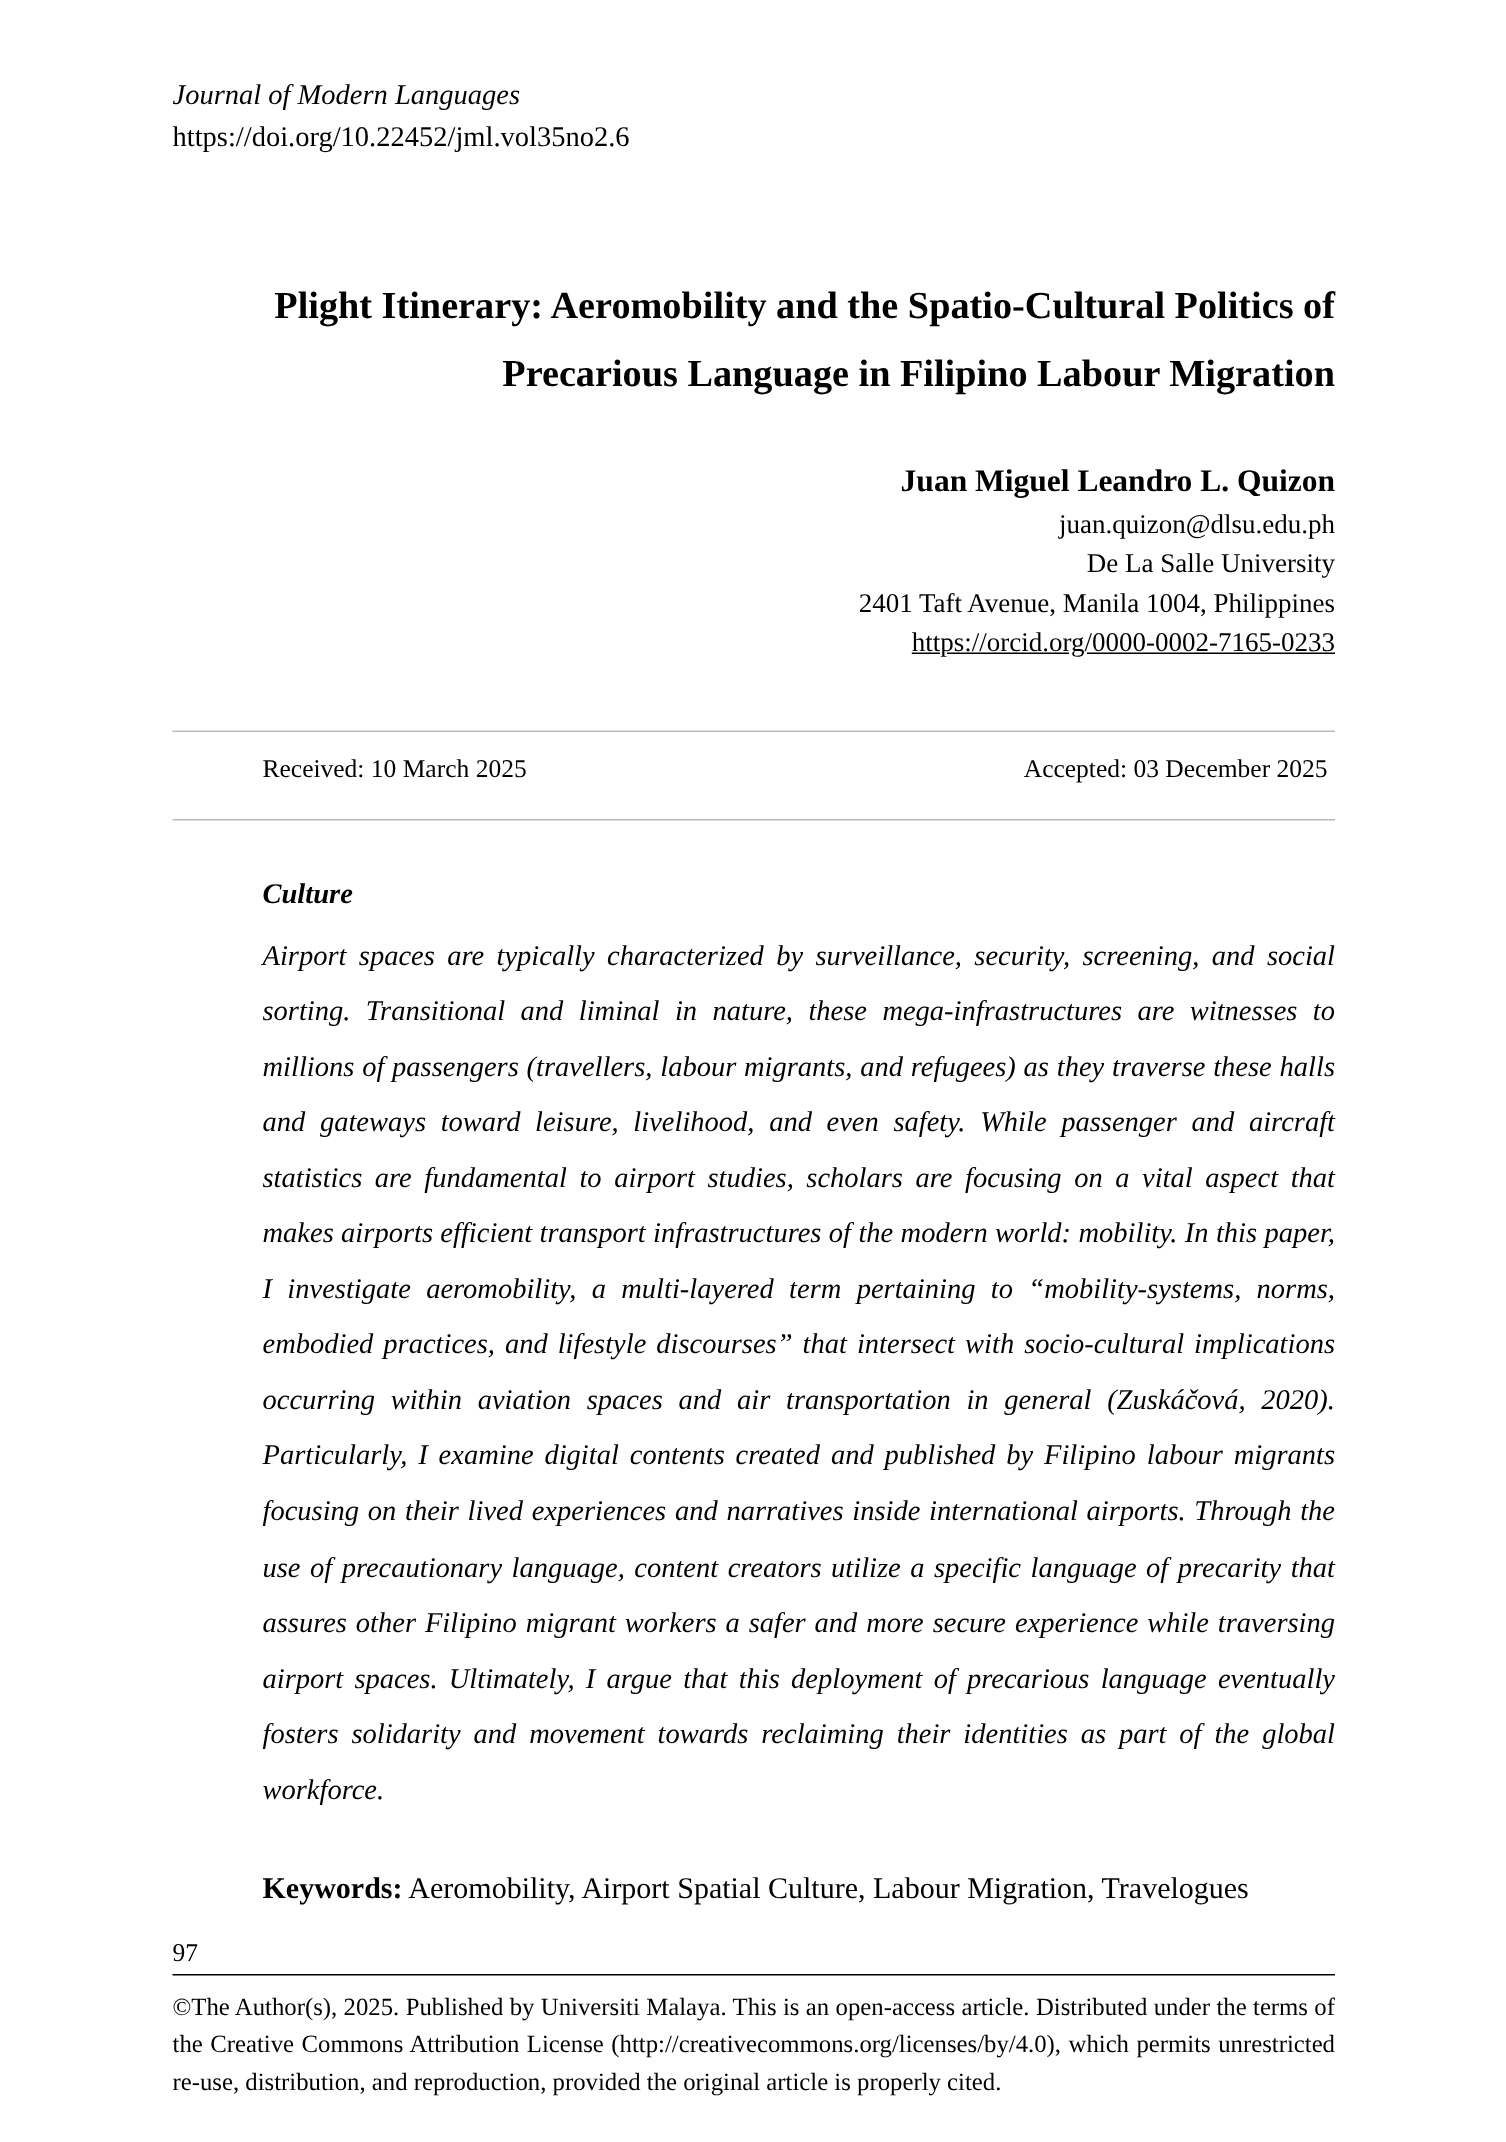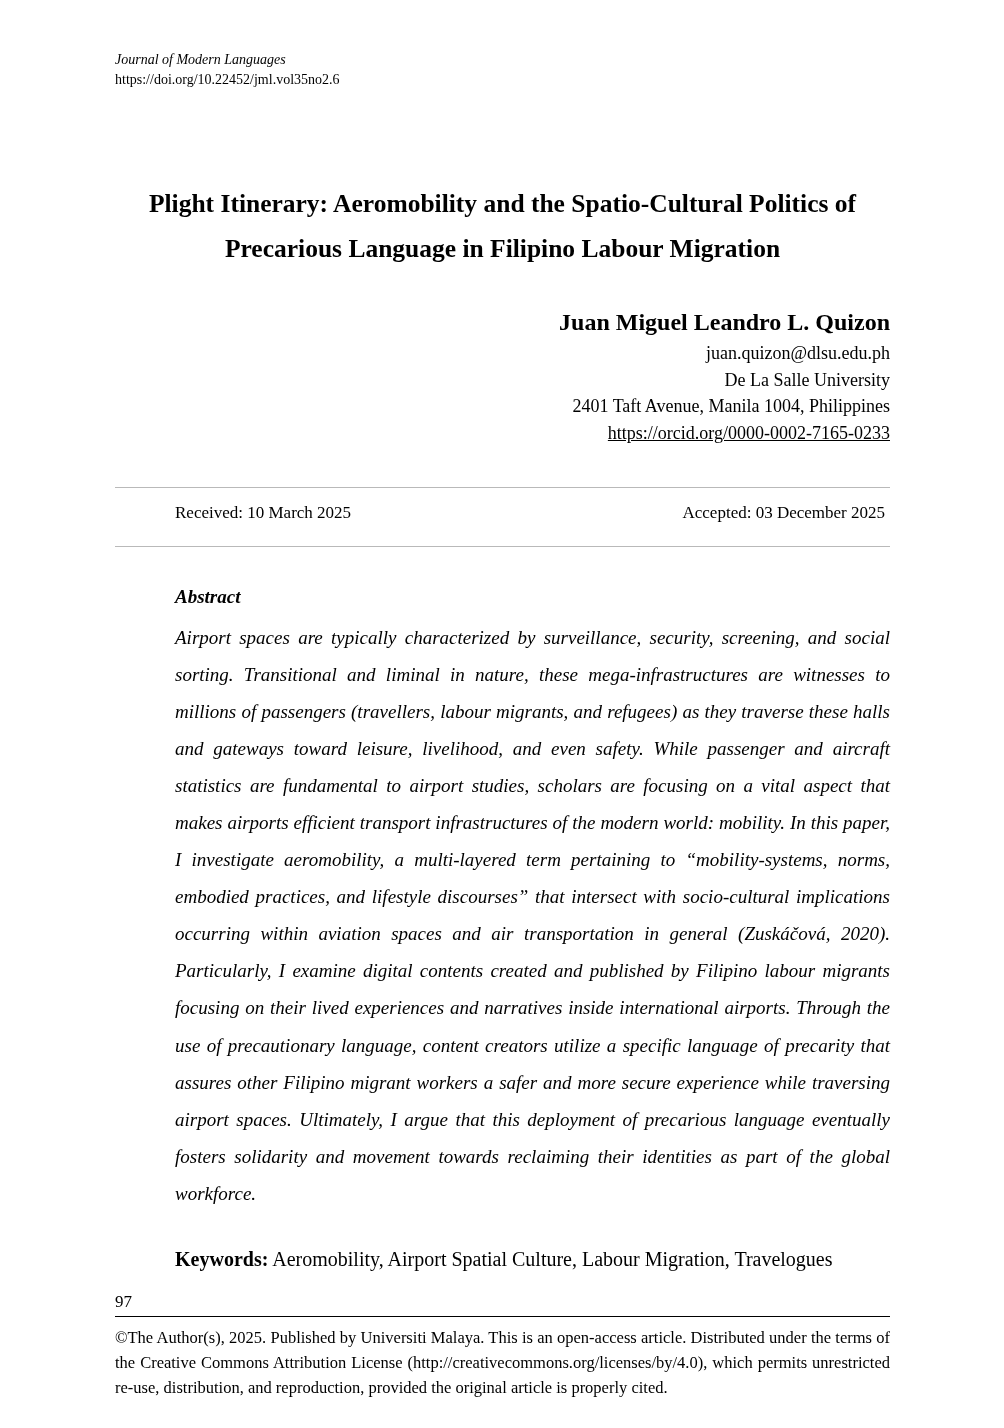--- a/index.html
+++ b/index.html
@@ -18,51 +18,51 @@
     position: relative;
     width: 1004px;
     height: 1428px;
     box-sizing: border-box;
     padding: 0;
   }
   .journal-header {
     position: absolute;
     top: 50px;
     left: 115px;
-    font-size: 14px;
+    font-size: 19px;
     line-height: 1.45;
   }
   .journal-header .jh-line {
     white-space: nowrap;
   }
   .jh-italic {
     font-style: italic;
   }
   .title-block {
     position: absolute;
     top: 182px;
     left: 115px;
     width: 775px;
-    text-align: center;
+    text-align: right;
     font-weight: bold;
     font-size: 25.5px;
     line-height: 1.75;
   }
   .author-block {
     position: absolute;
     top: 305px;
     left: 115px;
     width: 775px;
     text-align: right;
     font-size: 18px;
     line-height: 1.47;
   }
   .author-name {
     font-weight: bold;
-    font-size: 24px;
+    font-size: 21px;
   }
   .author-orcid {
     text-decoration: underline;
     font-family: Liberation Serif, serif;
   }
   .rule {
     position: absolute;
     left: 115px;
     width: 775px;
     height: 1px;
@@ -159,21 +159,21 @@
 
   <div class="rule rule-top"></div>
 
   <div class="dates-row">
     <div class="received">Received: 10 March 2025</div>
     <div class="accepted">Accepted:  03 December 2025</div>
   </div>
 
   <div class="rule rule-bottom"></div>
 
-  <div class="abstract-heading">Abstract</div>
+  <div class="abstract-heading">Culture</div>
 
   <div class="abstract-body">Airport spaces are typically characterized by surveillance, security, screening, and social sorting. Transitional and liminal in nature, these mega-infrastructures are witnesses to millions of passengers (travellers, labour migrants, and refugees) as they traverse these halls and gateways toward leisure, livelihood, and even safety. While passenger and aircraft statistics are fundamental to airport studies, scholars are focusing on a vital aspect that makes airports efficient transport infrastructures of the modern world: mobility. In this paper, I investigate aeromobility, a multi-layered term pertaining to “mobility-systems, norms, embodied practices, and lifestyle discourses” that intersect with socio-cultural implications occurring within aviation spaces and air transportation in general (Zuskáčová, 2020). Particularly, I examine digital contents created and published by Filipino labour migrants focusing on their lived experiences and narratives inside international airports. Through the use of precautionary language, content creators utilize a specific language of precarity that assures other Filipino migrant workers a safer and more secure experience while traversing airport spaces. Ultimately, I argue that this deployment of precarious language eventually fosters solidarity and movement towards reclaiming their identities as part of the global workforce.</div>
 
   <div class="keywords">
     <b>Keywords:</b><span> Aeromobility, Airport Spatial Culture, Labour Migration, Travelogues</span>
   </div>
 
   <div class="page-number">97</div>
 
   <div class="footer-rule"></div>

